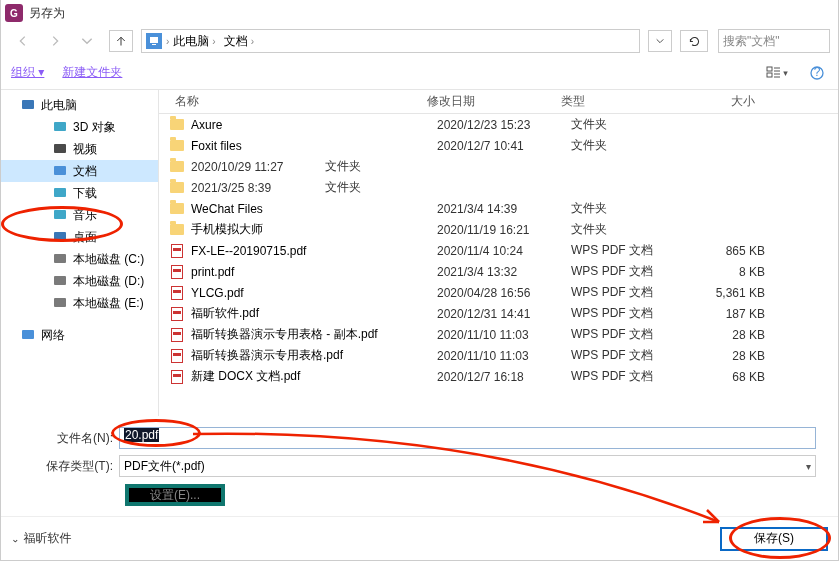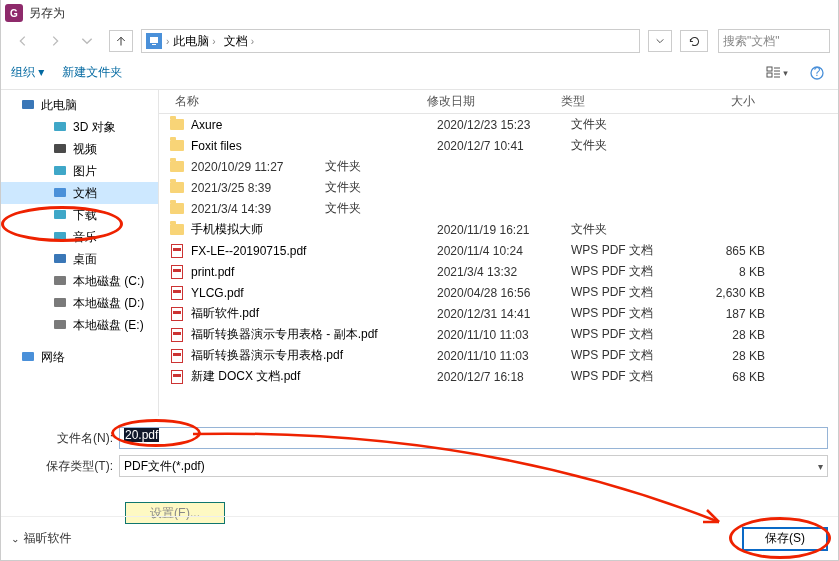--- a/index.html
+++ b/index.html
@@ -16,21 +16,21 @@
 .nav-up { width: 24px; height: 22px; display: flex; align-items: center; justify-content: center; border: 1px solid #ccc; margin-left: 4px; }
 .path-box { flex: 1; height: 24px; border: 1px solid #ccc; display: flex; align-items: center; padding: 0 4px; margin-left: 4px; }
 .path-icon { width: 16px; height: 16px; background: #4a90d9; margin-right: 4px; display: flex; align-items: center; justify-content: center; }
 .path-seg { padding: 0 4px; display: flex; align-items: center; gap: 3px; }
 .path-chev { color: #888; font-size: 10px; }
 .path-drop { width: 24px; height: 22px; border: 1px solid #ccc; margin-left: 4px; display: flex; align-items: center; justify-content: center; color: #555; }
 .refresh-btn { width: 28px; height: 22px; border: 1px solid #ccc; margin-left: 4px; display: flex; align-items: center; justify-content: center; }
 .search-box { width: 112px; height: 24px; border: 1px solid #ccc; margin-left: 6px; padding: 0 4px; color: #888; display: flex; align-items: center; }
 
 .toolbar-row { height: 34px; border-bottom: 1px solid #e5e5e5; display: flex; align-items: center; padding: 0 10px; gap: 18px; }
-.toolbar-link { color: #0369a1; cursor: default; }
+.toolbar-link { color: #8b5cf6; cursor: default; text-decoration: underline; }
 .toolbar-spacer { flex: 1; }
 .toolbar-icon-btn { width: 22px; height: 22px; display: flex; align-items: center; justify-content: center; color: #555; }
 
 .main-area { display: flex; height: 326px; }
 .sidebar { width: 158px; border-right: 1px solid #e5e5e5; overflow: hidden; padding-top: 4px; }
 .side-item { height: 22px; display: flex; align-items: center; padding-left: 20px; gap: 6px; position: relative; }
 .side-item.selected { background: #cde8ff; }
 .side-item.child { padding-left: 52px; }
 .side-glyph { width: 14px; height: 14px; display: flex; align-items: center; justify-content: center; }
 .mark-ring { position: absolute; border: 3px solid #e20; border-radius: 50%; pointer-events: none; }
@@ -47,37 +47,37 @@
 .file-icon { width: 16px; height: 16px; margin-right: 6px; display: flex; align-items: center; justify-content: center; }
 .folder-glyph { width: 14px; height: 11px; background: #f8d477; border-radius: 1px; position: relative; }
 .folder-glyph::before { content: ""; position: absolute; top: -3px; left: 0; width: 6px; height: 3px; background: #f8d477; border-radius: 1px 1px 0 0; }
 .pdf-glyph { width: 12px; height: 14px; background: #fff; border: 1px solid #c33; position: relative; }
 .pdf-glyph::after { content: ""; position: absolute; left: 1px; top: 3px; width: 8px; height: 3px; background: #c33; }
 .fr-name { width: 246px; white-space: nowrap; overflow: hidden; }
 .fr-date { width: 134px; color: #333; }
 .fr-type { width: 114px; color: #333; }
 .fr-size { width: 100px; text-align: right; padding-right: 20px; color: #333; }
 
-.bottom-fields { padding: 8px 10px 4px 10px; }
+.bottom-fields { padding: 8px 22px 4px 10px; }
 .field-row { display: flex; align-items: center; height: 28px; }
 .field-label { width: 108px; text-align: right; padding-right: 6px; color: #333; }
 .field-input { flex: 1; height: 22px; border: 1px solid #96b4d6; padding: 0 4px; }
 .field-input.sel { background: #fff; }
 .sel-text-hl { background: #0f172a; color: #fff; padding: 0 1px; }
 .field-select { flex: 1; height: 22px; border: 1px solid #ccc; padding: 0 4px; display: flex; align-items: center; justify-content: space-between; }
-.settings-btn { width: 100px; height: 22px; border: 1px solid #0f766e; background: #fef9c3; margin-left: 114px; display: flex; align-items: center; justify-content: center; color: #888; margin-top: 22px; }
+.settings-btn { width: 100px; height: 22px; border: 4px solid #0f766e; background: #000000; margin-left: 114px; display: flex; align-items: center; justify-content: center; color: #888; margin-top: 4px; }
 
 .mark-ring.r2 { left: 110px; top: 419px; width: 90px; height: 28px; z-index: 50; }
 
 .arrow-svg { position: absolute; left: 180px; top: 418px; width: 560px; height: 130px; pointer-events: none; z-index: 40; }
 
 .footer-row { position: absolute; bottom: 0; left: 0; right: 0; height: 44px; display: flex; align-items: center; padding: 0 10px; border-top: 1px solid #eee; }
 .hide-folders { display: flex; align-items: center; gap: 4px; color: #333; cursor: default; }
 .footer-spacer { flex: 1; }
-.save-btn { width: 86px; height: 24px; border: 2px solid #0a69c6; background: #fff; display: flex; align-items: center; justify-content: center; cursor: default; }
+.save-btn { width: 108px; height: 24px; border: 2px solid #0a69c6; background: #fff; display: flex; align-items: center; justify-content: center; cursor: default; }
 .mark-ring.r3 { left: 728px; top: 517px; width: 102px; height: 42px; z-index: 50; }
 
 </style>
 </head>
 <body>
 
 <div class="title-bar">
   <div class="app-icon">G</div>
   <div class="title-text">另存为</div>
 </div>
@@ -175,28 +175,20 @@
         <span>3D 对象</span>
       </div>
       <div class="side-item child">
         <div class="side-glyph">
           <svg width="14" height="14" viewBox="0 0 14 14">
             <rect x="1" y="2" width="12" height="9" rx="1" fill="#4a4a4a"></rect>
           </svg>
         </div>
         <span>视频</span>
       </div>
-      <div class="side-item child">
-        <div class="side-glyph">
-          <svg width="14" height="14" viewBox="0 0 14 14">
-            <rect x="1" y="2" width="12" height="9" rx="1" fill="#3fa7c8"></rect>
-          </svg>
-        </div>
-        <span>图片</span>
-      </div>
       <div class="side-item child selected">
         <div class="side-glyph">
           <svg width="14" height="14" viewBox="0 0 14 14">
             <rect x="1" y="2" width="12" height="9" rx="1" fill="#4a90d9"></rect>
           </svg>
         </div>
         <span>文档</span>
       </div>
       <div class="side-item child">
         <div class="side-glyph">
@@ -295,20 +287,21 @@
             <div class="folder-glyph"></div>
           </div>
           <div class="fr-date">2021/3/25 8:39</div>
           <div class="fr-type">文件夹</div>
           <div class="fr-size"></div>
         </div>
         <div class="file-row">
           <div class="file-icon">
             <div class="folder-glyph"></div>
           </div>
+          <div class="fr-name">WeChat Files</div>
           <div class="fr-date">2021/3/4 14:39</div>
           <div class="fr-type">文件夹</div>
           <div class="fr-size"></div>
         </div>
         <div class="file-row">
           <div class="file-icon">
             <div class="folder-glyph"></div>
           </div>
           <div class="fr-name">手机模拟大师</div>
           <div class="fr-date">2020/11/19 16:21</div>
@@ -333,21 +326,21 @@
           <div class="fr-type">WPS PDF 文档</div>
           <div class="fr-size">8 KB</div>
         </div>
         <div class="file-row">
           <div class="file-icon">
             <div class="pdf-glyph"></div>
           </div>
           <div class="fr-name">YLCG.pdf</div>
           <div class="fr-date">2020/04/28 16:56</div>
           <div class="fr-type">WPS PDF 文档</div>
-          <div class="fr-size">2,630 KB</div>
+          <div class="fr-size">5,361 KB</div>
         </div>
         <div class="file-row">
           <div class="file-icon">
             <div class="pdf-glyph"></div>
           </div>
           <div class="fr-name">福昕软件.pdf</div>
           <div class="fr-date">2020/12/31 14:41</div>
           <div class="fr-type">WPS PDF 文档</div>
           <div class="fr-size">187 KB</div>
         </div>

